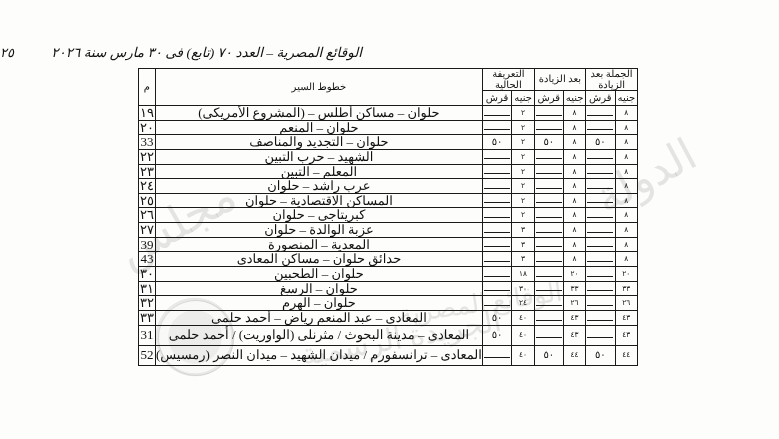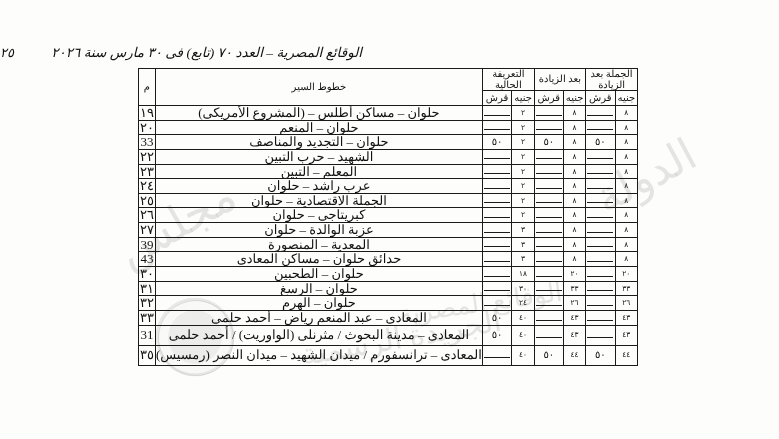--- a/index.html
+++ b/index.html
@@ -235,21 +235,21 @@
             <td class="line-desc">عرب راشد – حلوان</td>
             <td class="num">٢٤</td>
           </tr>
           <tr class="row">
             <td class="amt">٨</td>
             <td class="dash"><span class="dashline"></span></td>
             <td class="amt">٨</td>
             <td class="dash"><span class="dashline"></span></td>
             <td class="amt">٢</td>
             <td class="dash"><span class="dashline"></span></td>
-            <td class="line-desc">الجملة الاقتصادية – حلوان</td>
+            <td class="line-desc">المساكن الاقتصادية – حلوان</td>
             <td class="num">٢٥</td>
           </tr>
           <tr class="row">
             <td class="amt">٨</td>
             <td class="dash"><span class="dashline"></span></td>
             <td class="amt">٨</td>
             <td class="dash"><span class="dashline"></span></td>
             <td class="amt">٢</td>
             <td class="dash"><span class="dashline"></span></td>
             <td class="line-desc">كبريتاجى – حلوان</td>
@@ -336,18 +336,18 @@
             <td class="num">31</td>
           </tr>
           <tr class="row tall">
             <td class="amt">٤٤</td>
             <td class="dash">٥٠</td>
             <td class="amt">٤٤</td>
             <td class="dash">٥٠</td>
             <td class="amt">٤٠</td>
             <td class="dash"><span class="dashline"></span></td>
             <td class="line-desc">المعادى – ترانسفورم / ميدان الشهيد – ميدان النصر (رمسيس)</td>
-            <td class="num">٣٥</td>
+            <td class="num">52</td>
           </tr>
         </tbody>
     </table>
   </div>
 </div>
 
 </body></html>

